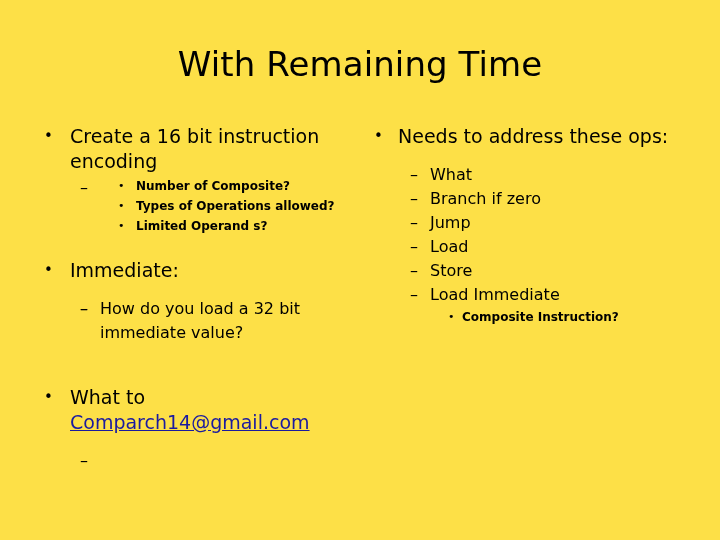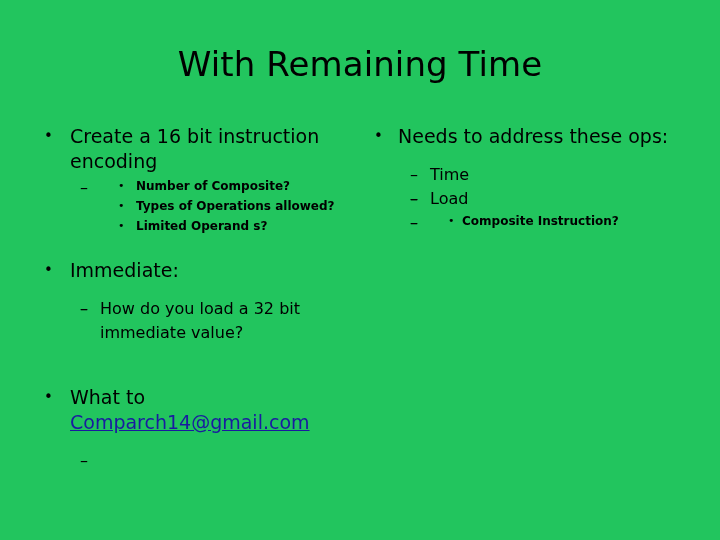--- a/index.html
+++ b/index.html
@@ -13,21 +13,21 @@
     background: #ffffff;
     font-family: "DejaVu Sans", "Liberation Sans", sans-serif;
     color: #000000;
     overflow: hidden;
   }
 
   .slide {
     position: relative;
     width: 720px;
     height: 540px;
-    background: #22c55e;
+    background: #fde047;
     box-sizing: border-box;
   }
 
   
   .slide-title {
     position: absolute;
     left: 0;
     top: 44px;
     width: 720px;
     text-align: center;
@@ -207,42 +207,46 @@
 
   <div class="col col-right">
 
     <div class="row lvl1">
       <span class="mark">•</span>
       <span class="txt">Needs to address these ops:</span>
     </div>
 
     <div class="row lvl2 gap-md">
       <span class="mark">–</span>
-      <span class="txt">Time</span>
-    </div>
-
-    <div class="row lvl2">
-      <span class="mark">–</span>
-    </div>
-
-    <div class="row lvl2">
-      <span class="mark">–</span>
+      <span class="txt">What</span>
+    </div>
+
+    <div class="row lvl2">
+      <span class="mark">–</span>
+      <span class="txt">Branch if zero</span>
+    </div>
+
+    <div class="row lvl2">
+      <span class="mark">–</span>
+      <span class="txt">Jump</span>
     </div>
 
     <div class="row lvl2">
       <span class="mark">–</span>
       <span class="txt">Load</span>
     </div>
 
     <div class="row lvl2">
       <span class="mark">–</span>
-    </div>
-
-    <div class="row lvl2">
-      <span class="mark">–</span>
+      <span class="txt">Store</span>
+    </div>
+
+    <div class="row lvl2">
+      <span class="mark">–</span>
+      <span class="txt">Load Immediate</span>
     </div>
 
     <div class="row lvl3">
       <span class="mark">•</span>
       <span class="txt">Composite Instruction?</span>
     </div>
 
   </div>
 
 </div>

